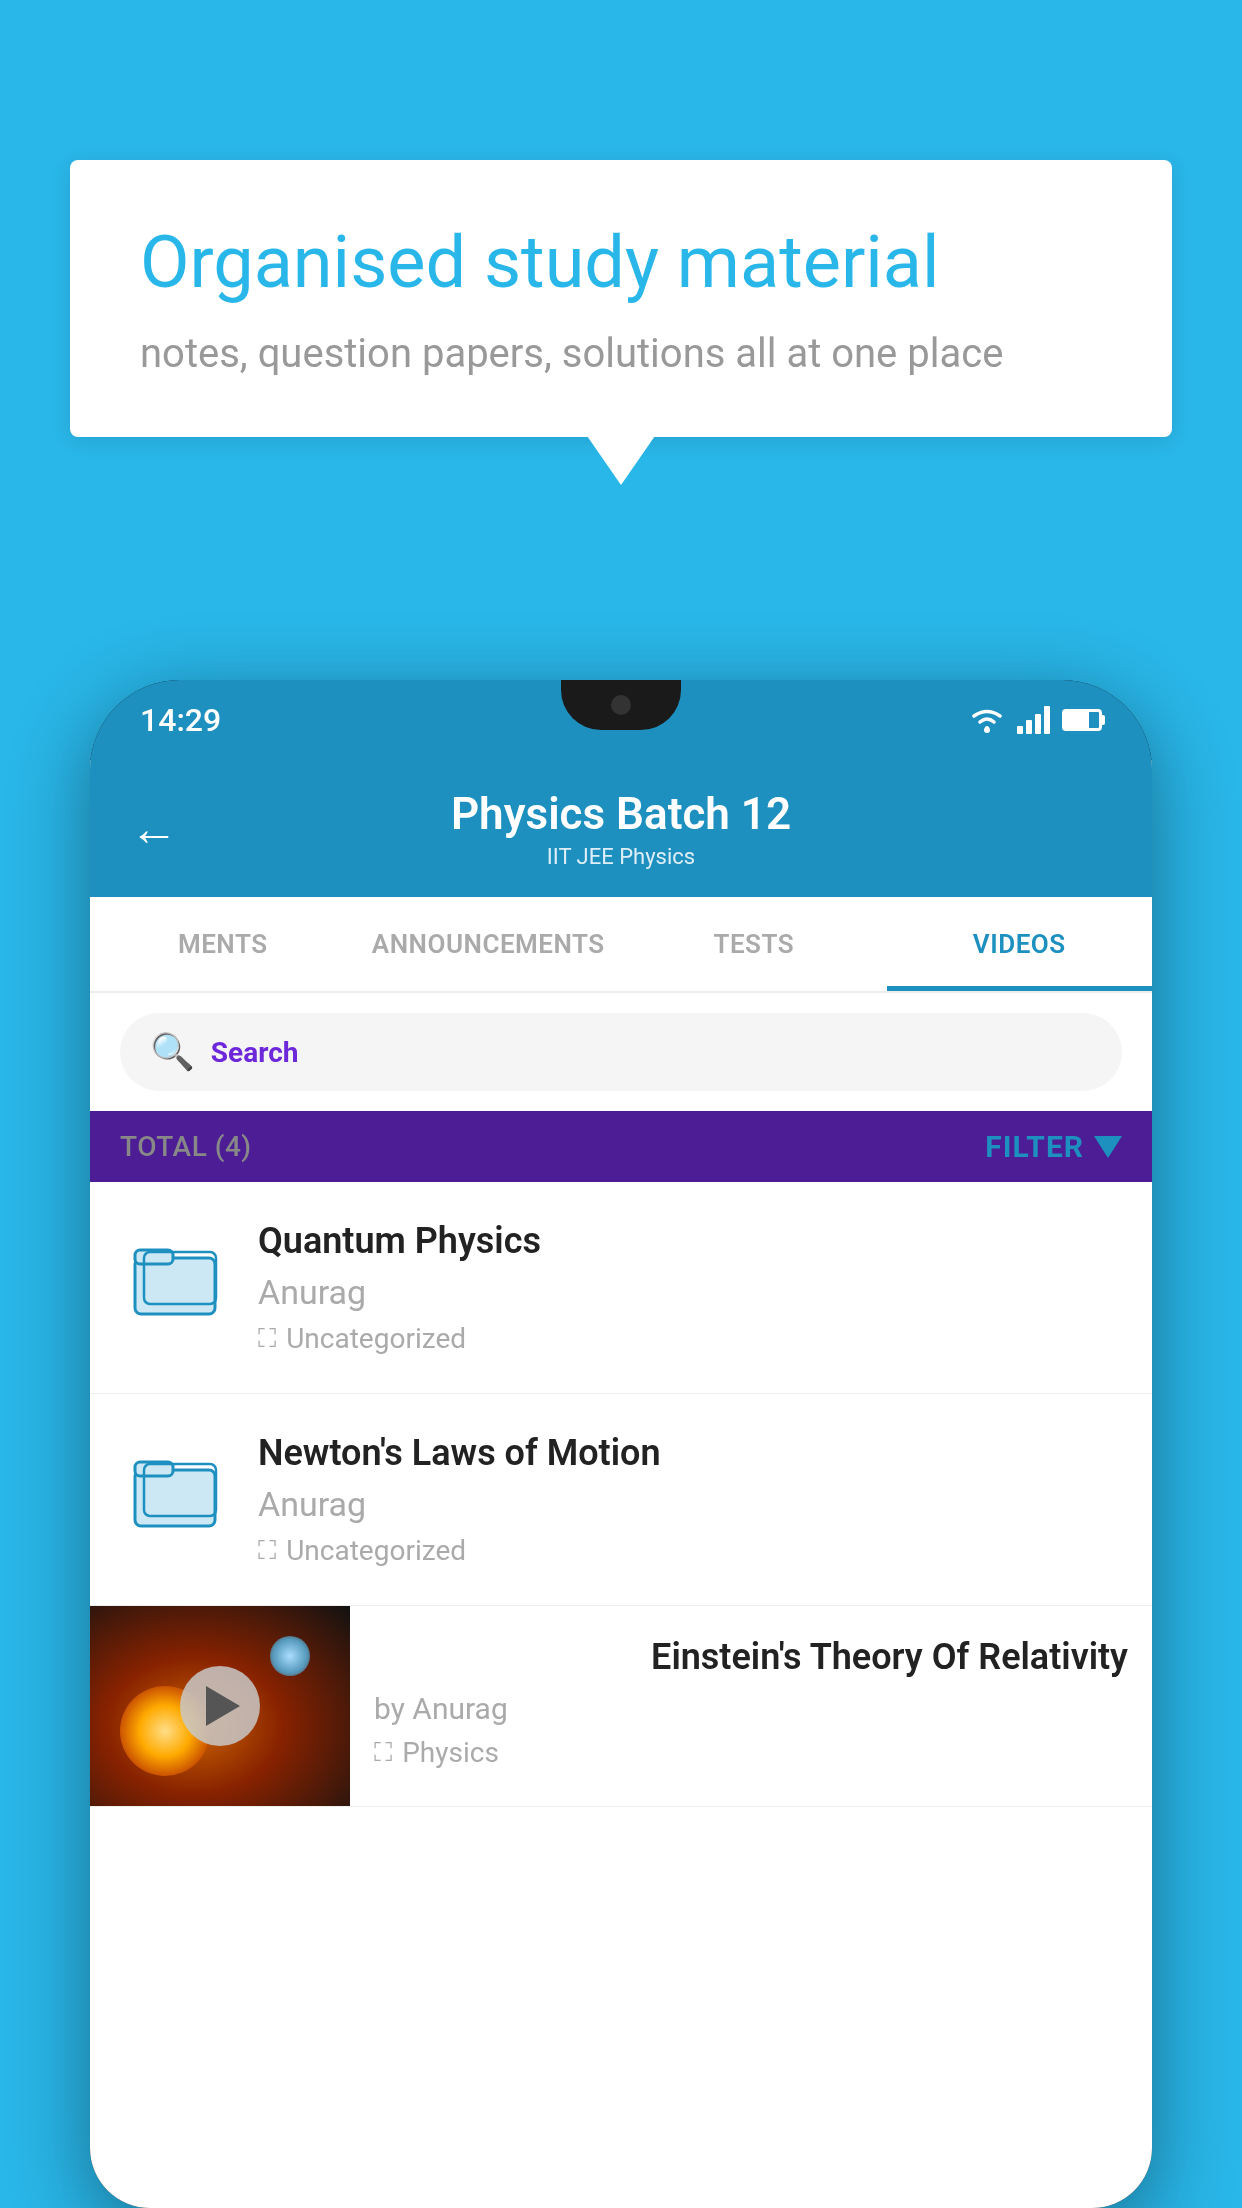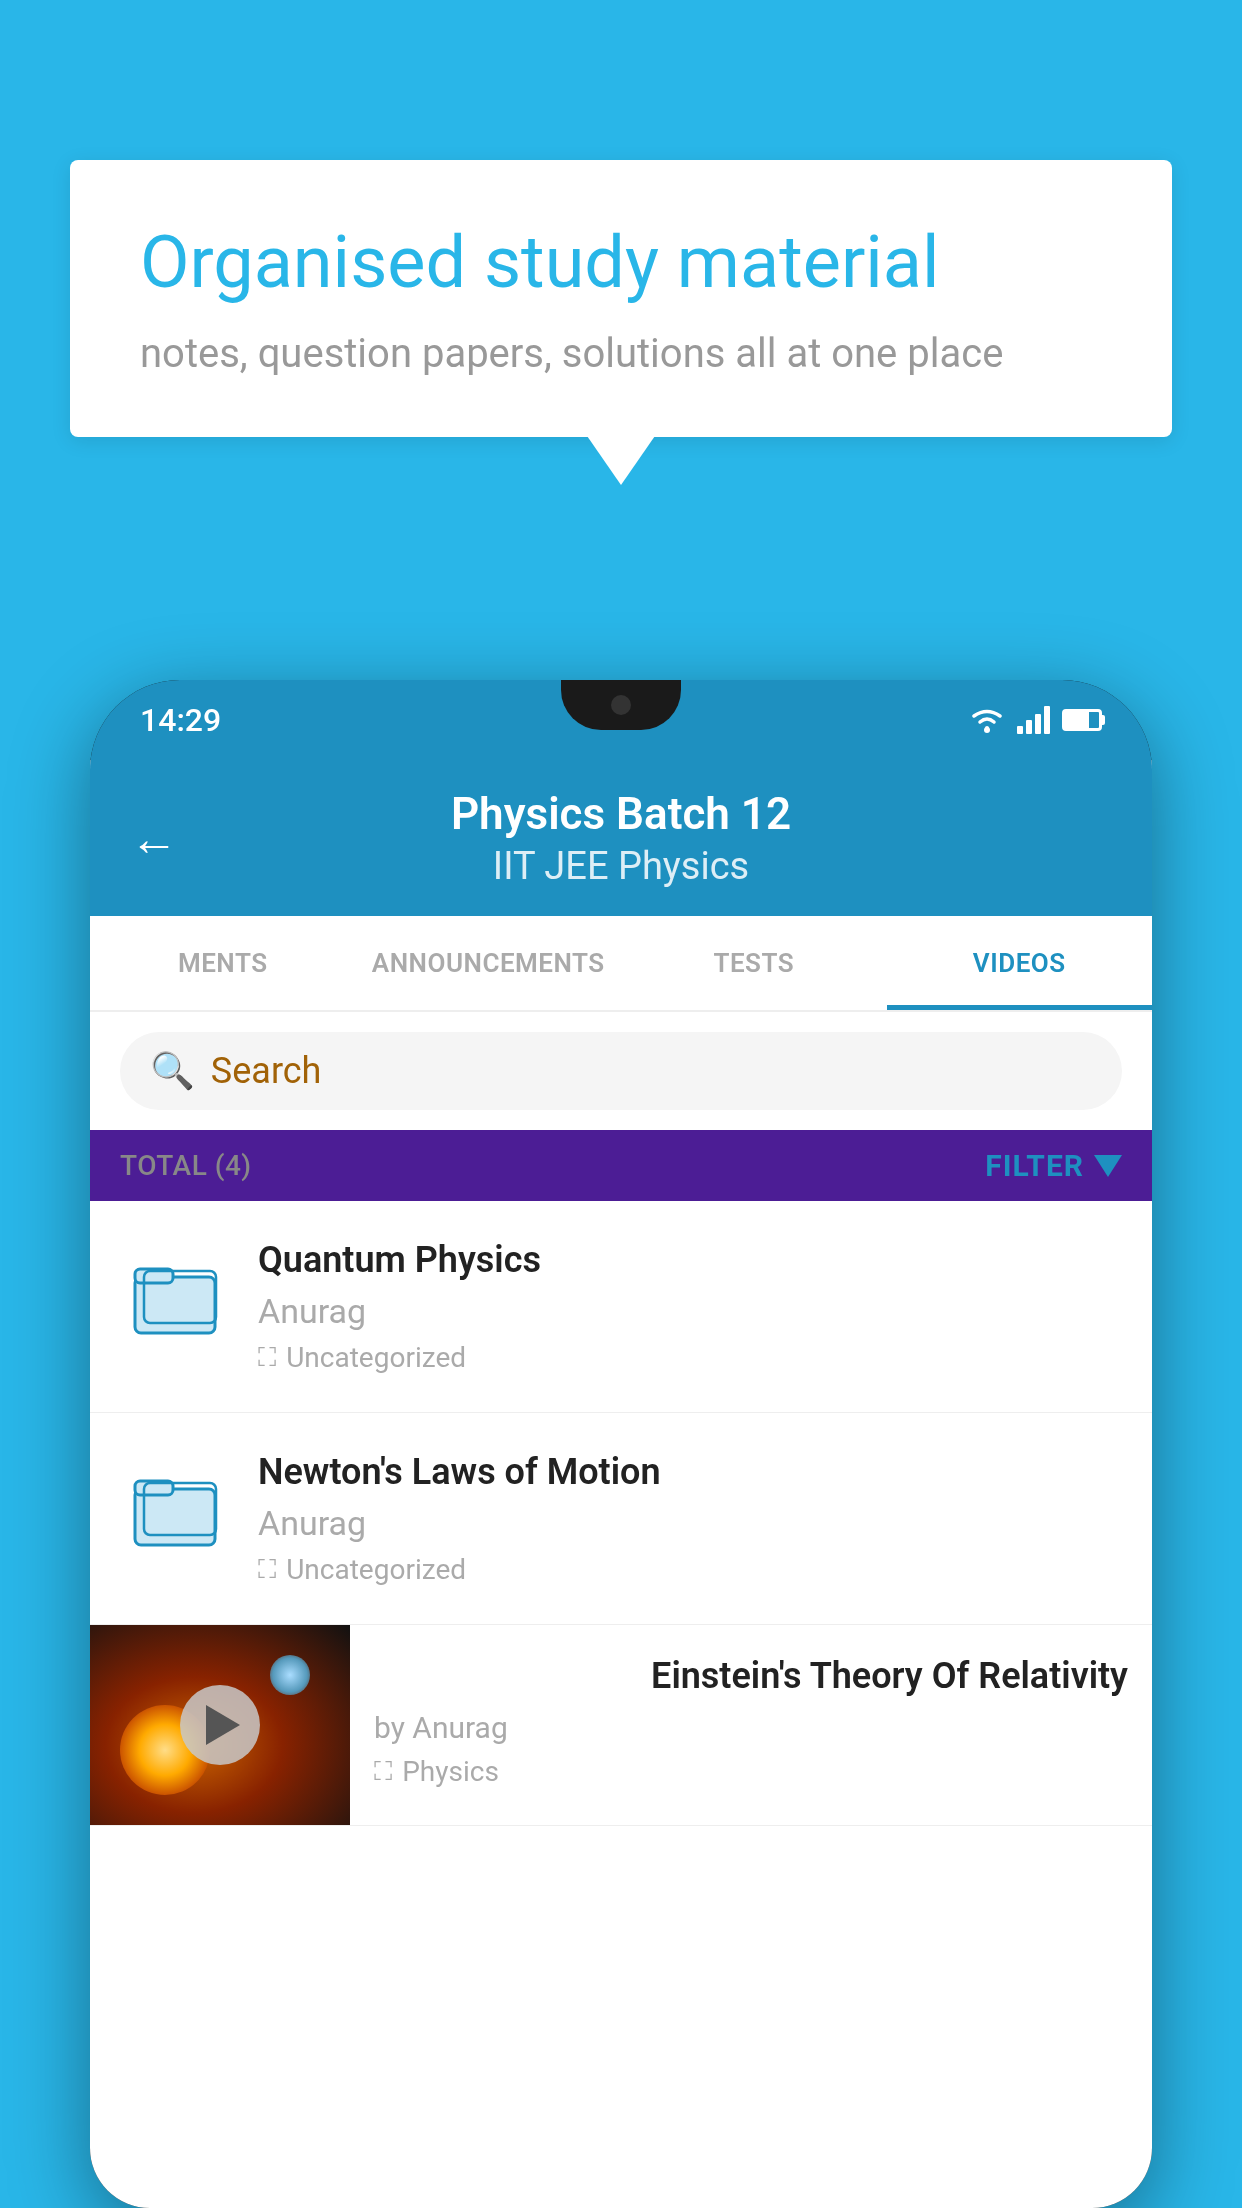--- a/index.html
+++ b/index.html
@@ -165,21 +165,21 @@
     }
 
     .header-title {
       color: white;
       font-size: 44px;
       font-weight: 600;
     }
 
     .header-subtitle {
       color: rgba(255,255,255,0.85);
-      font-size: 38px;
+      font-size: 22px;
       margin-top: 4px;
     }
 
     
     .tabs-bar {
       background: white;
       display: flex;
       border-bottom: 2px solid #eee;
     }
 
@@ -223,22 +223,23 @@
       padding: 18px 30px;
       gap: 16px;
     }
 
     .search-icon-char {
       color: #aaa;
       font-size: 36px;
     }
 
     .search-placeholder {
-      color: #a16207;
-      font-size: 36px;
+      color: #6d28d9;
+      font-size: 28px;
+      font-weight: bold;
     }
 
     
     .filter-bar {
       background: #4c1d95;
       padding: 18px 30px;
       display: flex;
       justify-content: space-between;
       align-items: center;
     }

